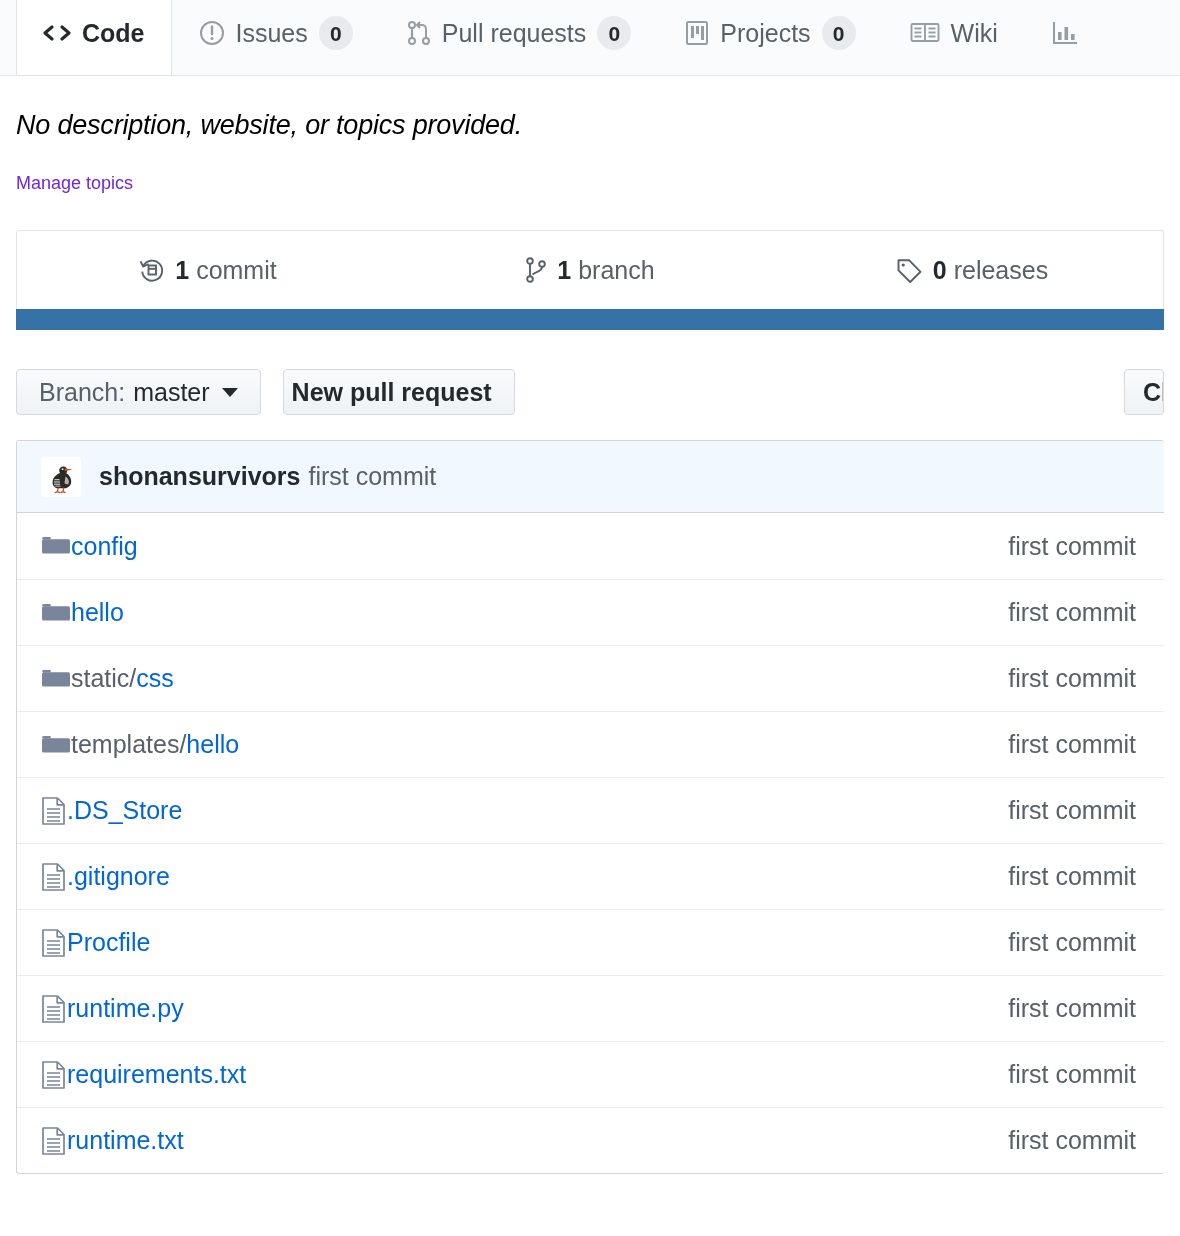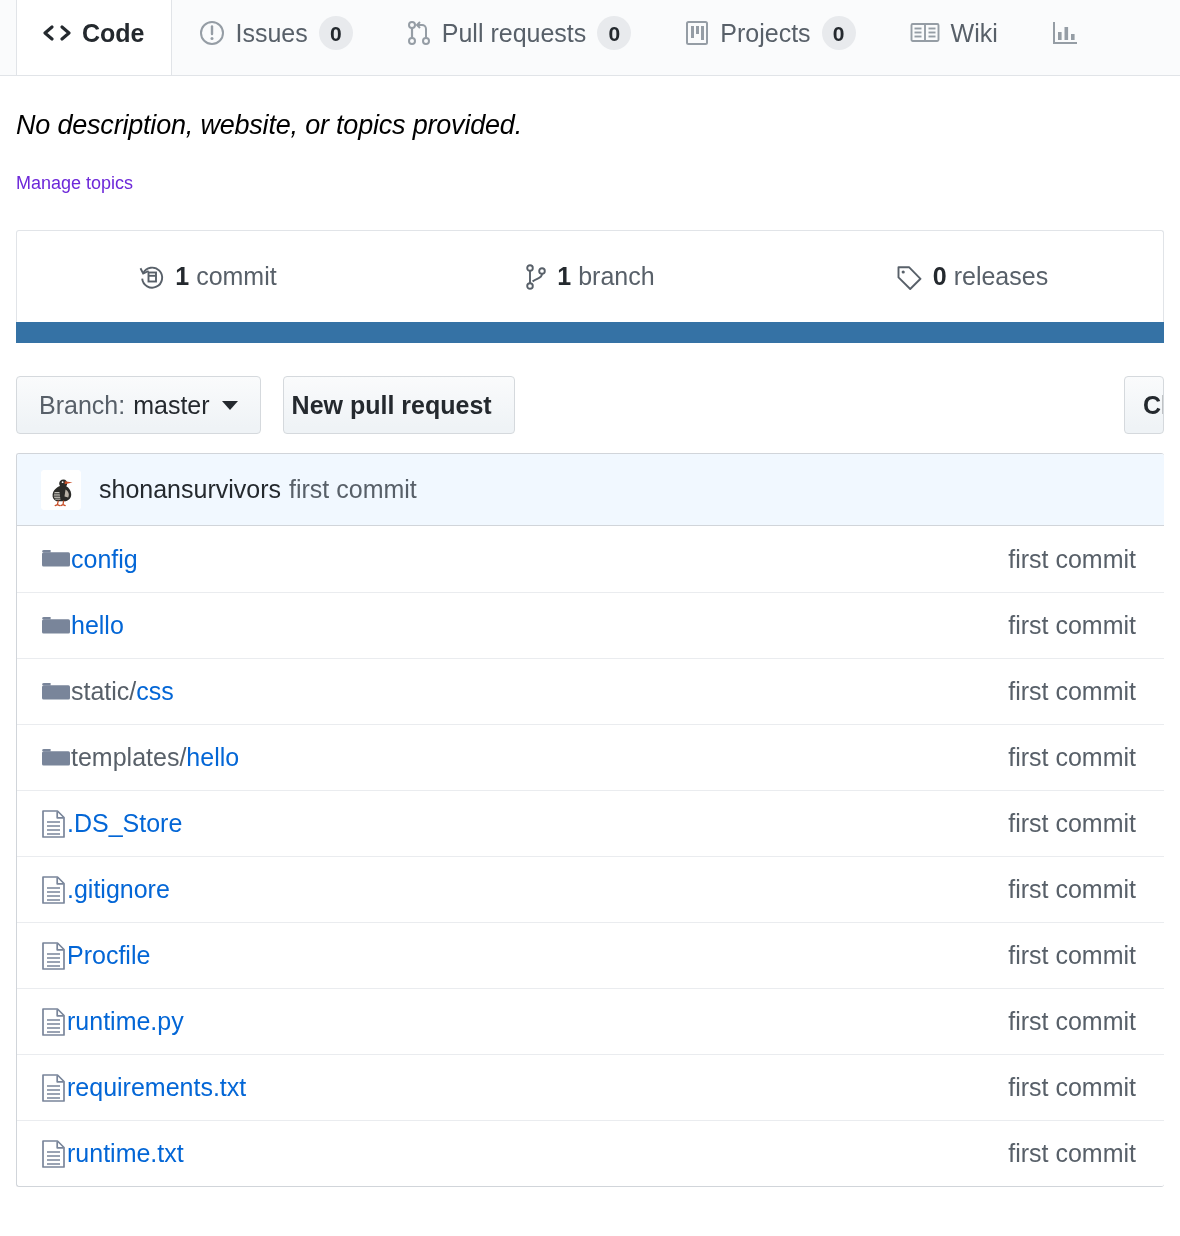--- a/index.html
+++ b/index.html
@@ -96,21 +96,21 @@
 
   
   .overall-wrap { padding: 0 16px; margin-top: 36px; }
   .numbers-summary {
     display: flex;
     border: 1px solid #e1e4e8;
     border-bottom: none;
     border-top-left-radius: 3px;
     border-top-right-radius: 3px;
     background: #fff;
-    height: 92px;
+    height: 79px;
     align-items: center;
     overflow: hidden;
   }
   .numbers-summary li {
     list-style: none;
     flex: 1 1 0;
     display: flex;
     align-items: center;
     justify-content: center;
     gap: 10px;
@@ -135,21 +135,21 @@
     padding: 0 16px;
     margin-top: 33px;
     height: 58px;
     position: relative;
   }
   .btn {
     display: inline-flex;
     align-items: center;
     justify-content: center;
     gap: 8px;
-    height: 58px;
+    height: 46px;
     padding: 0 22px;
     font-size: 25px;
     color: #24292e;
     background: linear-gradient(180deg, #fafbfc 0%, #eff3f6 90%);
     border: 1px solid #d5d9dd;
     border-radius: 4px;
     white-space: nowrap;
     cursor: pointer;
   }
   .btn.strong { font-weight: bold; }
@@ -195,21 +195,21 @@
     color: #586069;
   }
   .avatar {
     width: 40px; height: 40px;
     border-radius: 4px;
     background: #ffffff;
     flex: none;
     display: block;
     overflow: hidden;
   }
-  .commit-author { color: #24292e; font-weight: normal; }
+  .commit-author { color: #24292e; font-weight: bold; }
   .commit-msg { color: #586069; }
 
   .frow {
     display: flex;
     align-items: center;
     height: 66px;
     padding: 0 24px;
     border-top: 1px solid #eaecef;
     font-size: 25px;
   }

